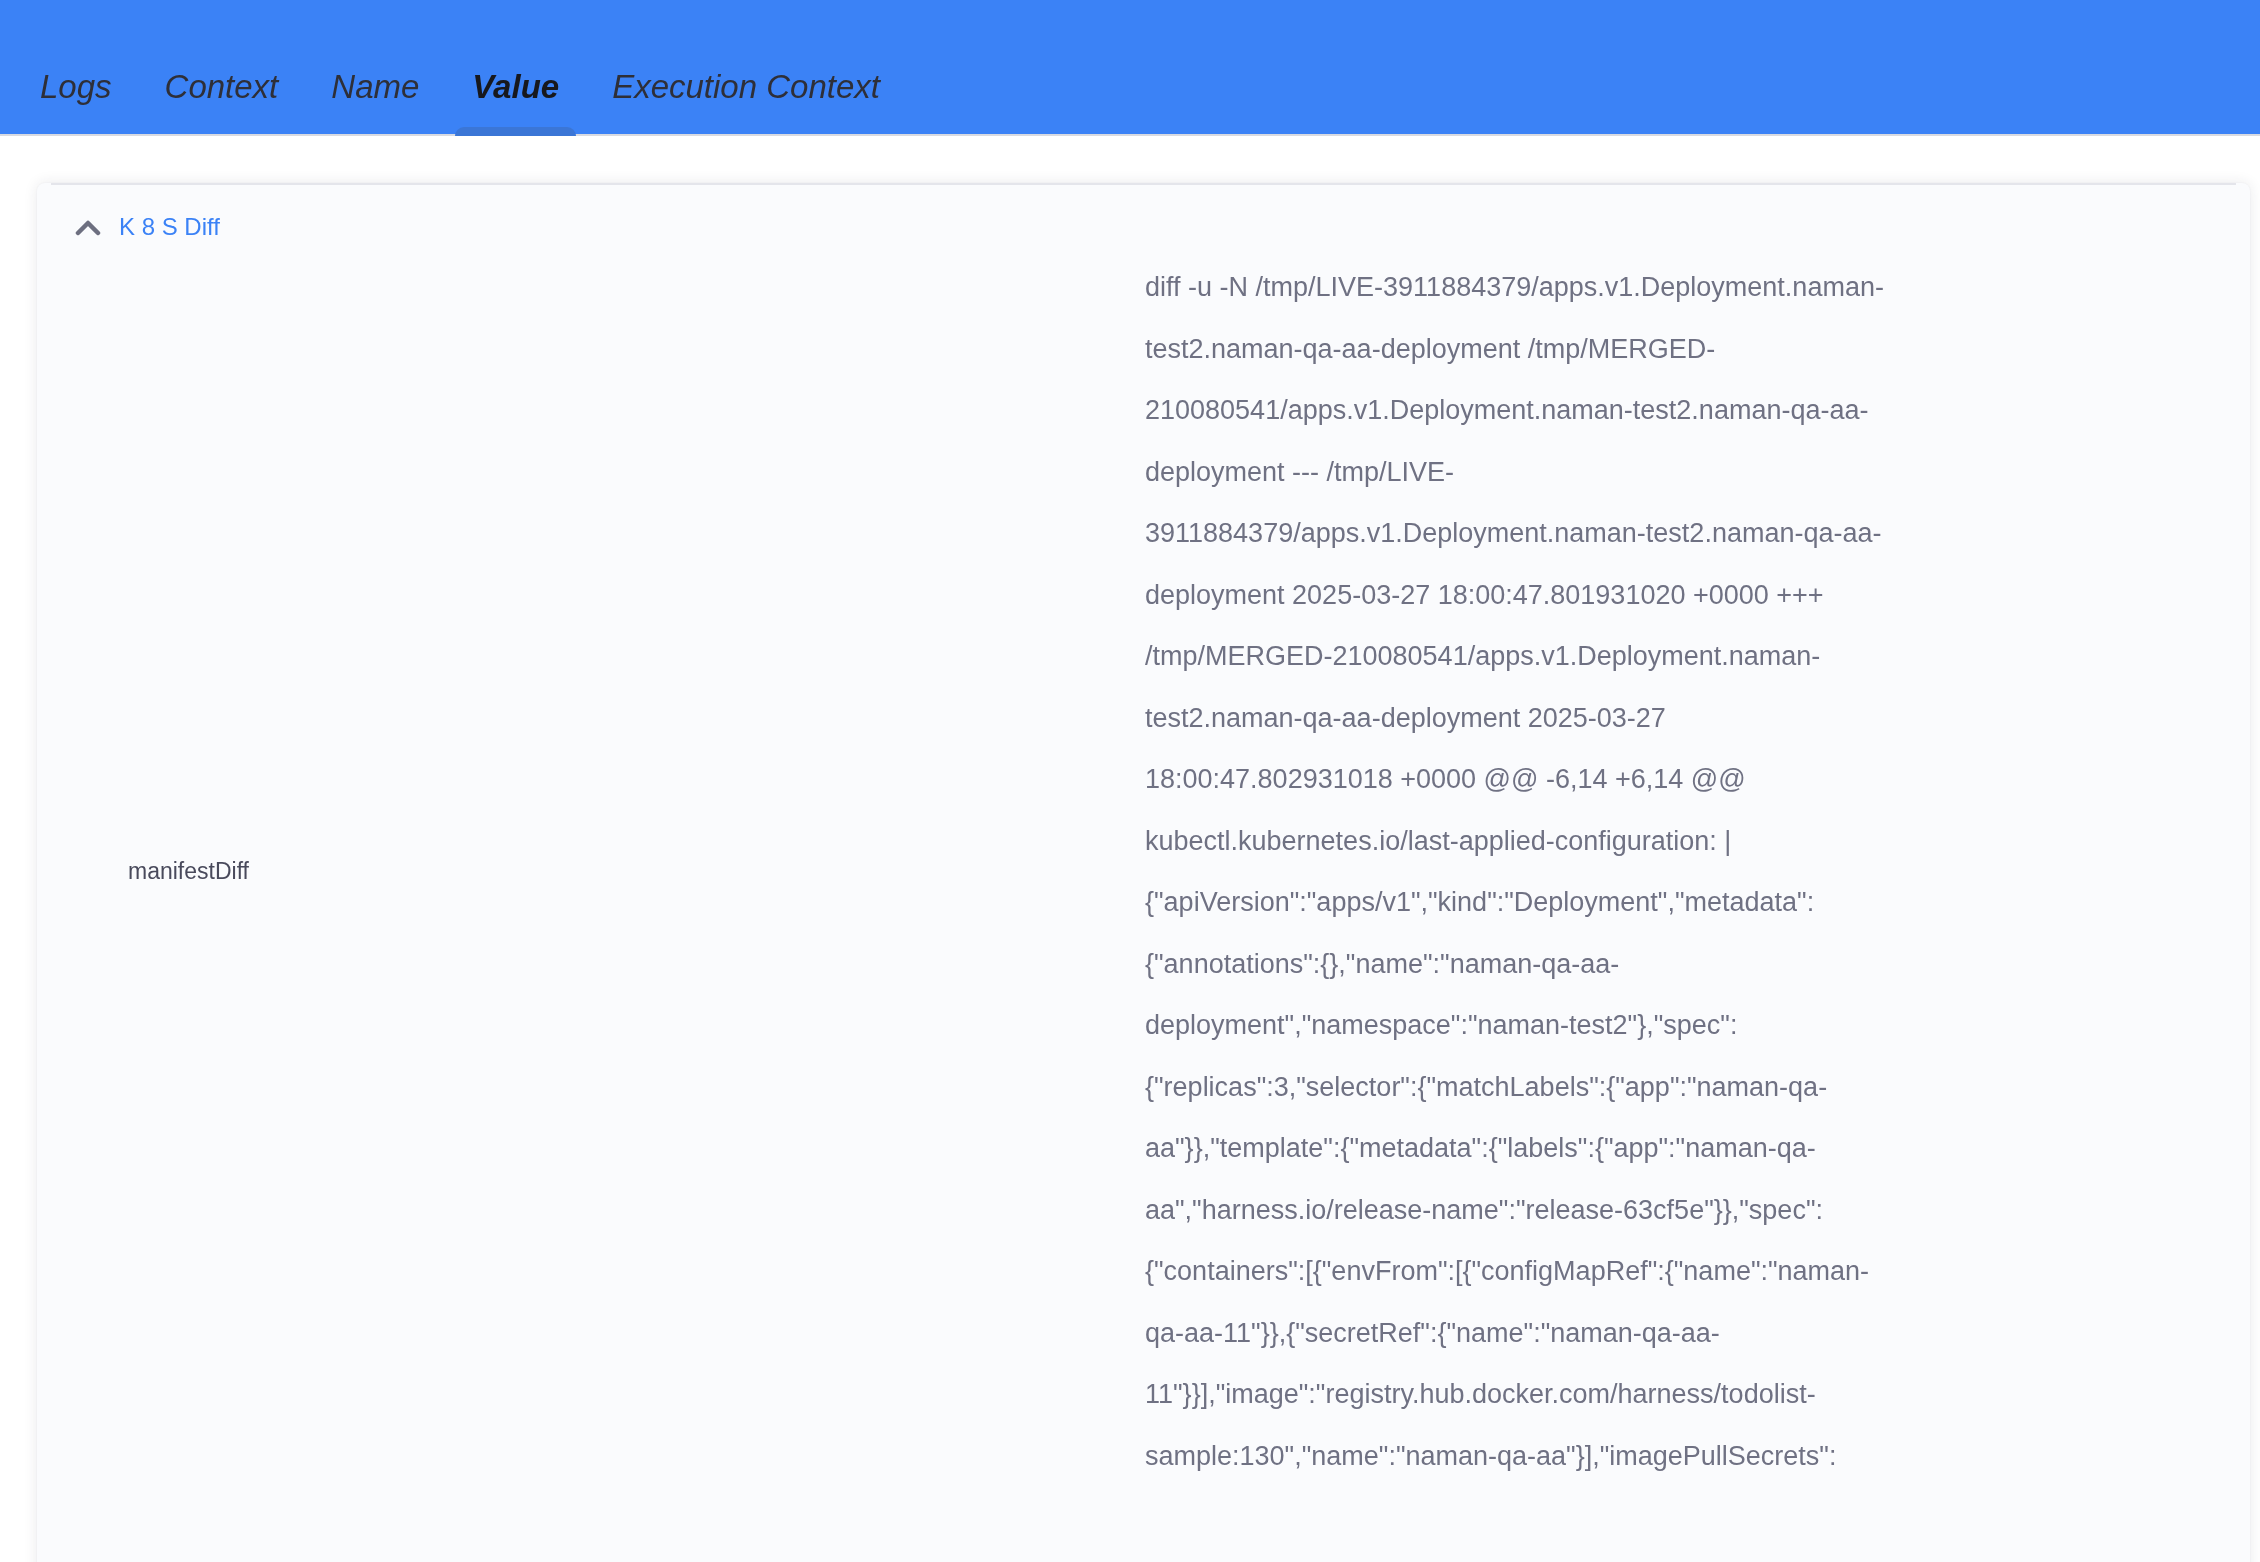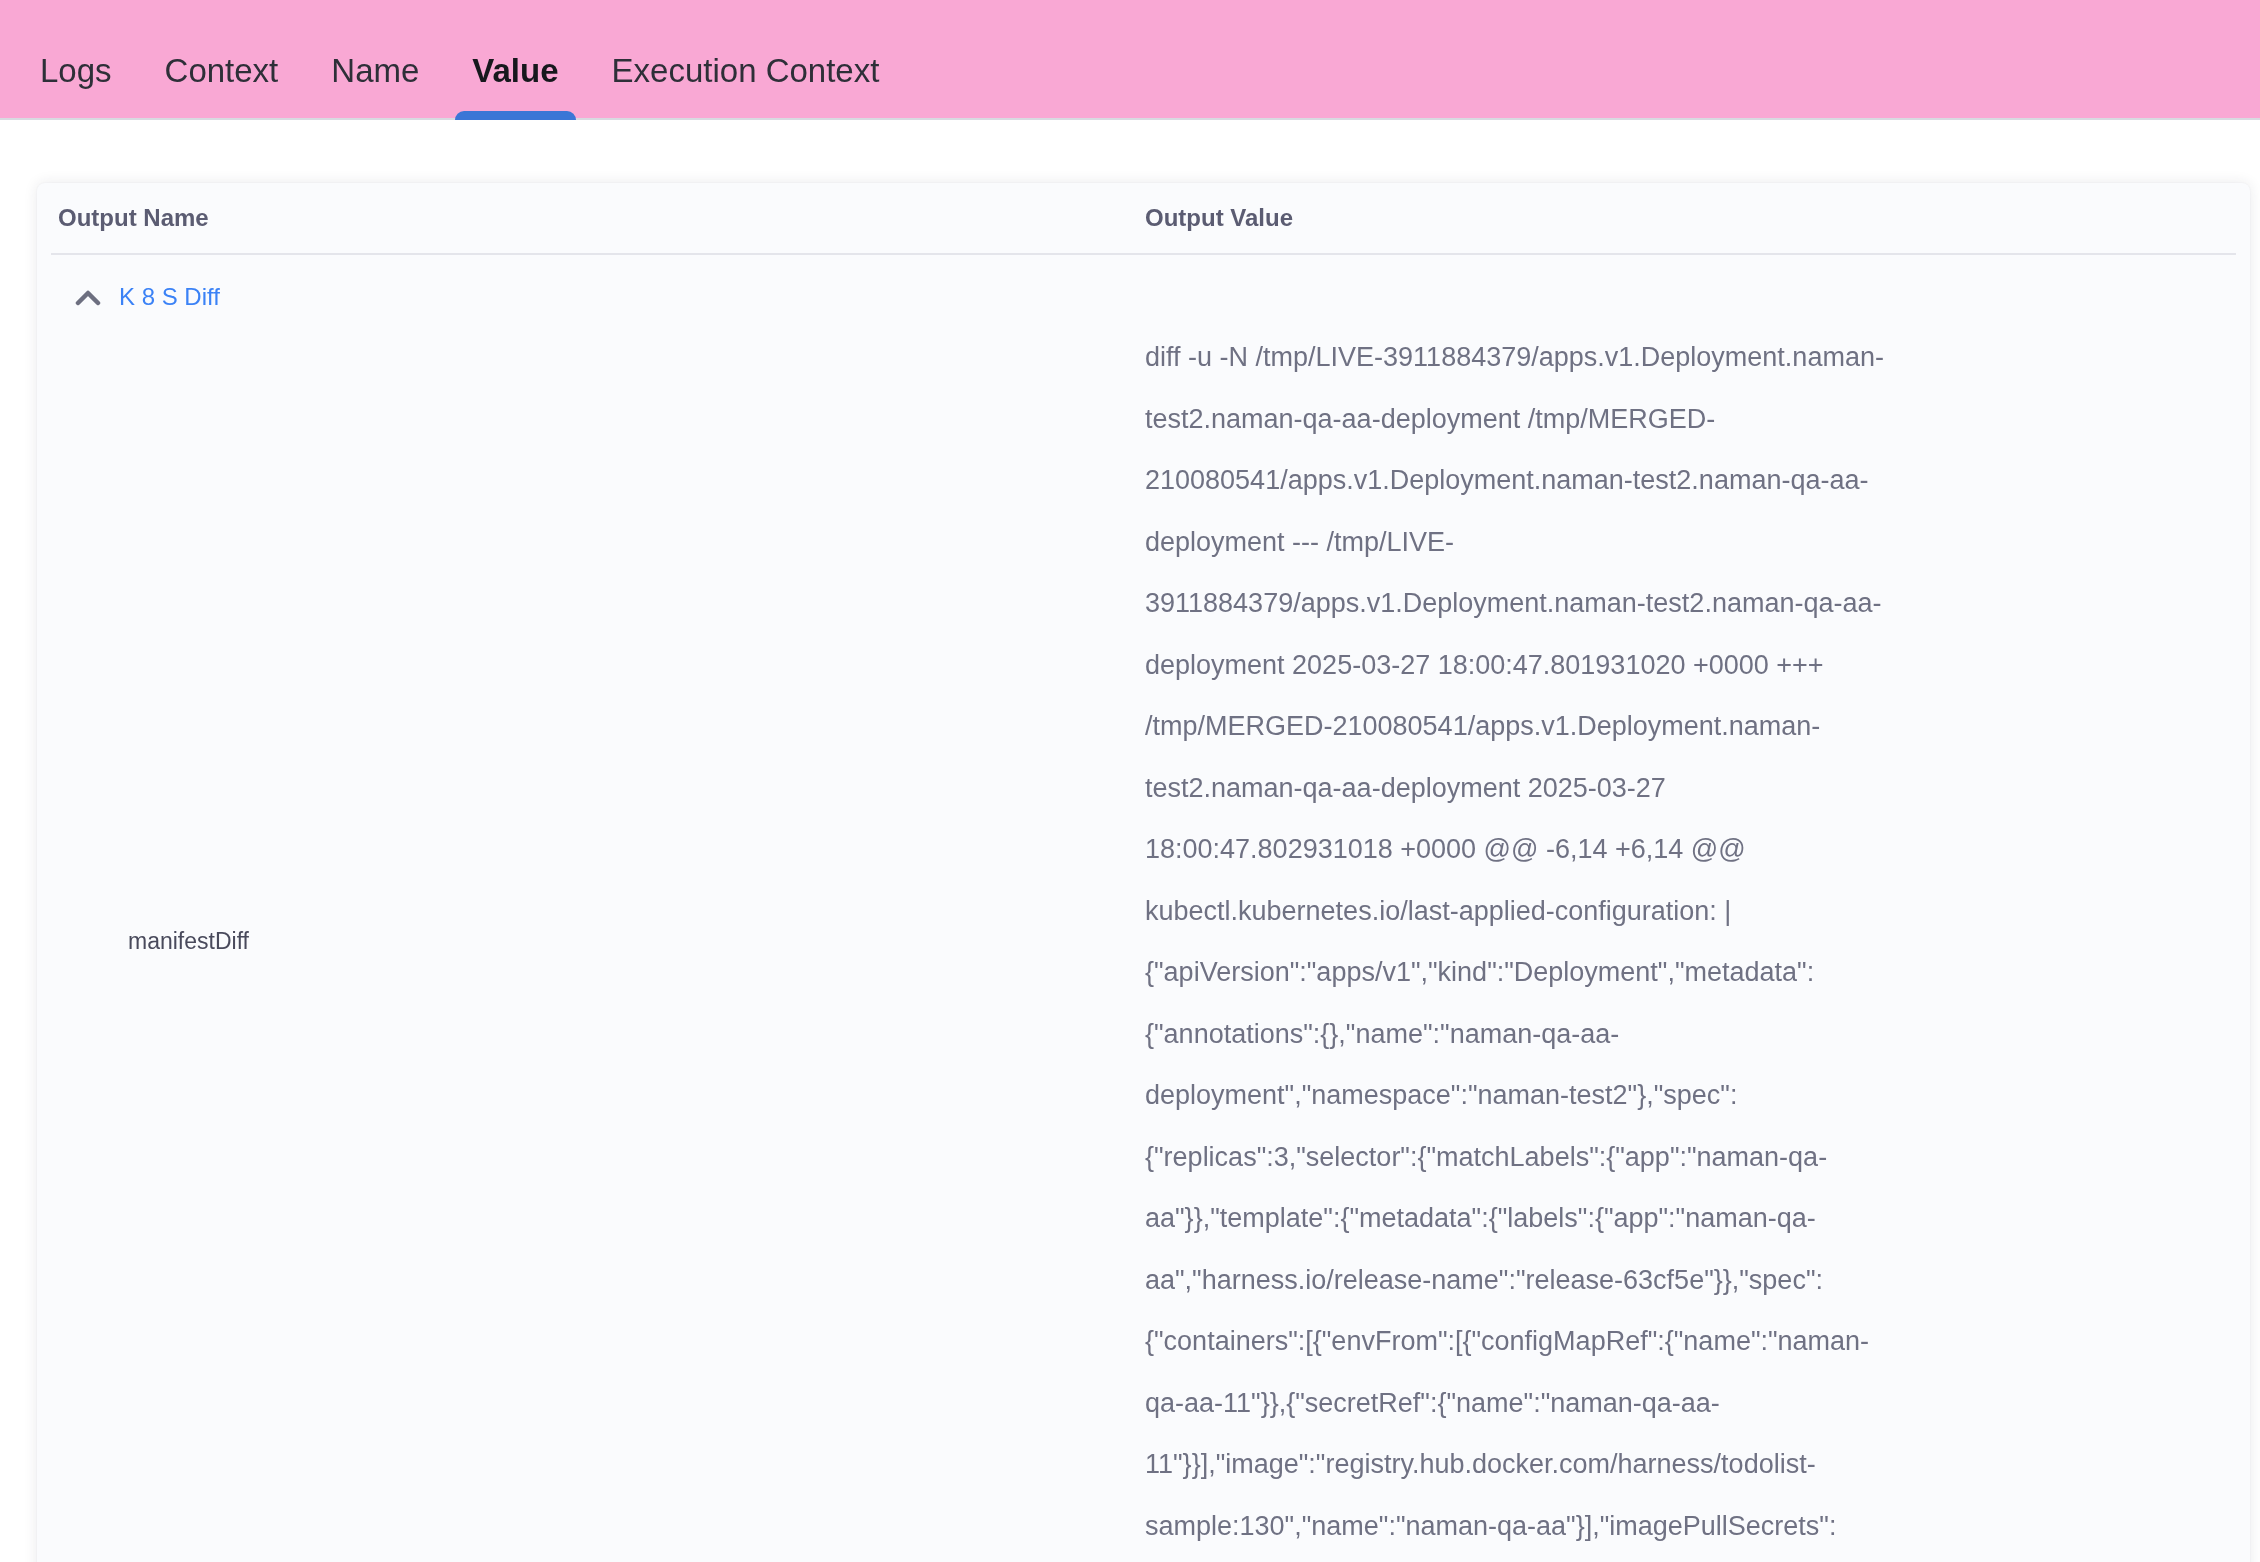--- a/index.html
+++ b/index.html
@@ -9,23 +9,24 @@
     font-family:"Liberation Sans", sans-serif;
     color:#2e2f38;
   }
 
   
   .tabbar {
     display:flex;
     align-items:flex-end;
     gap:53px;
     padding-left:40px;
-    height:120px;
+    height:136px;
     border-bottom:2px solid #d8dae1;
-    background:#f9a8d4;
+    background:#3b82f6;
+    font-style:italic;
   }
   .tab {
     position:relative;
     font-size:33px;
     line-height:33px;
     color:#2e2f38;
     padding-bottom:31px;
     cursor:pointer;
     white-space:nowrap;
   }
@@ -126,24 +127,20 @@
 <div class="tabbar">
   <div class="tab">Logs</div>
   <div class="tab">Context</div>
   <div class="tab">Name</div>
   <div class="tab active">Value</div>
   <div class="tab">Execution Context</div>
 </div>
 
 <div class="card">
 
-  <div class="table-head">
-    <div class="th th-name">Output Name</div>
-    <div class="th th-value">Output Value</div>
-  </div>
   <div class="head-divider"></div>
 
   <div class="group-row">
     <span class="chevron-btn">
       <svg width="26" height="17" viewBox="0 0 26 17">
         <polyline points="3,14 13,4 23,14" fill="none" stroke="#6d6f80" stroke-width="4.5" stroke-linecap="round" stroke-linejoin="round"></polyline>
       </svg>
     </span>
     <span class="group-label">K 8 S Diff</span>
   </div>

